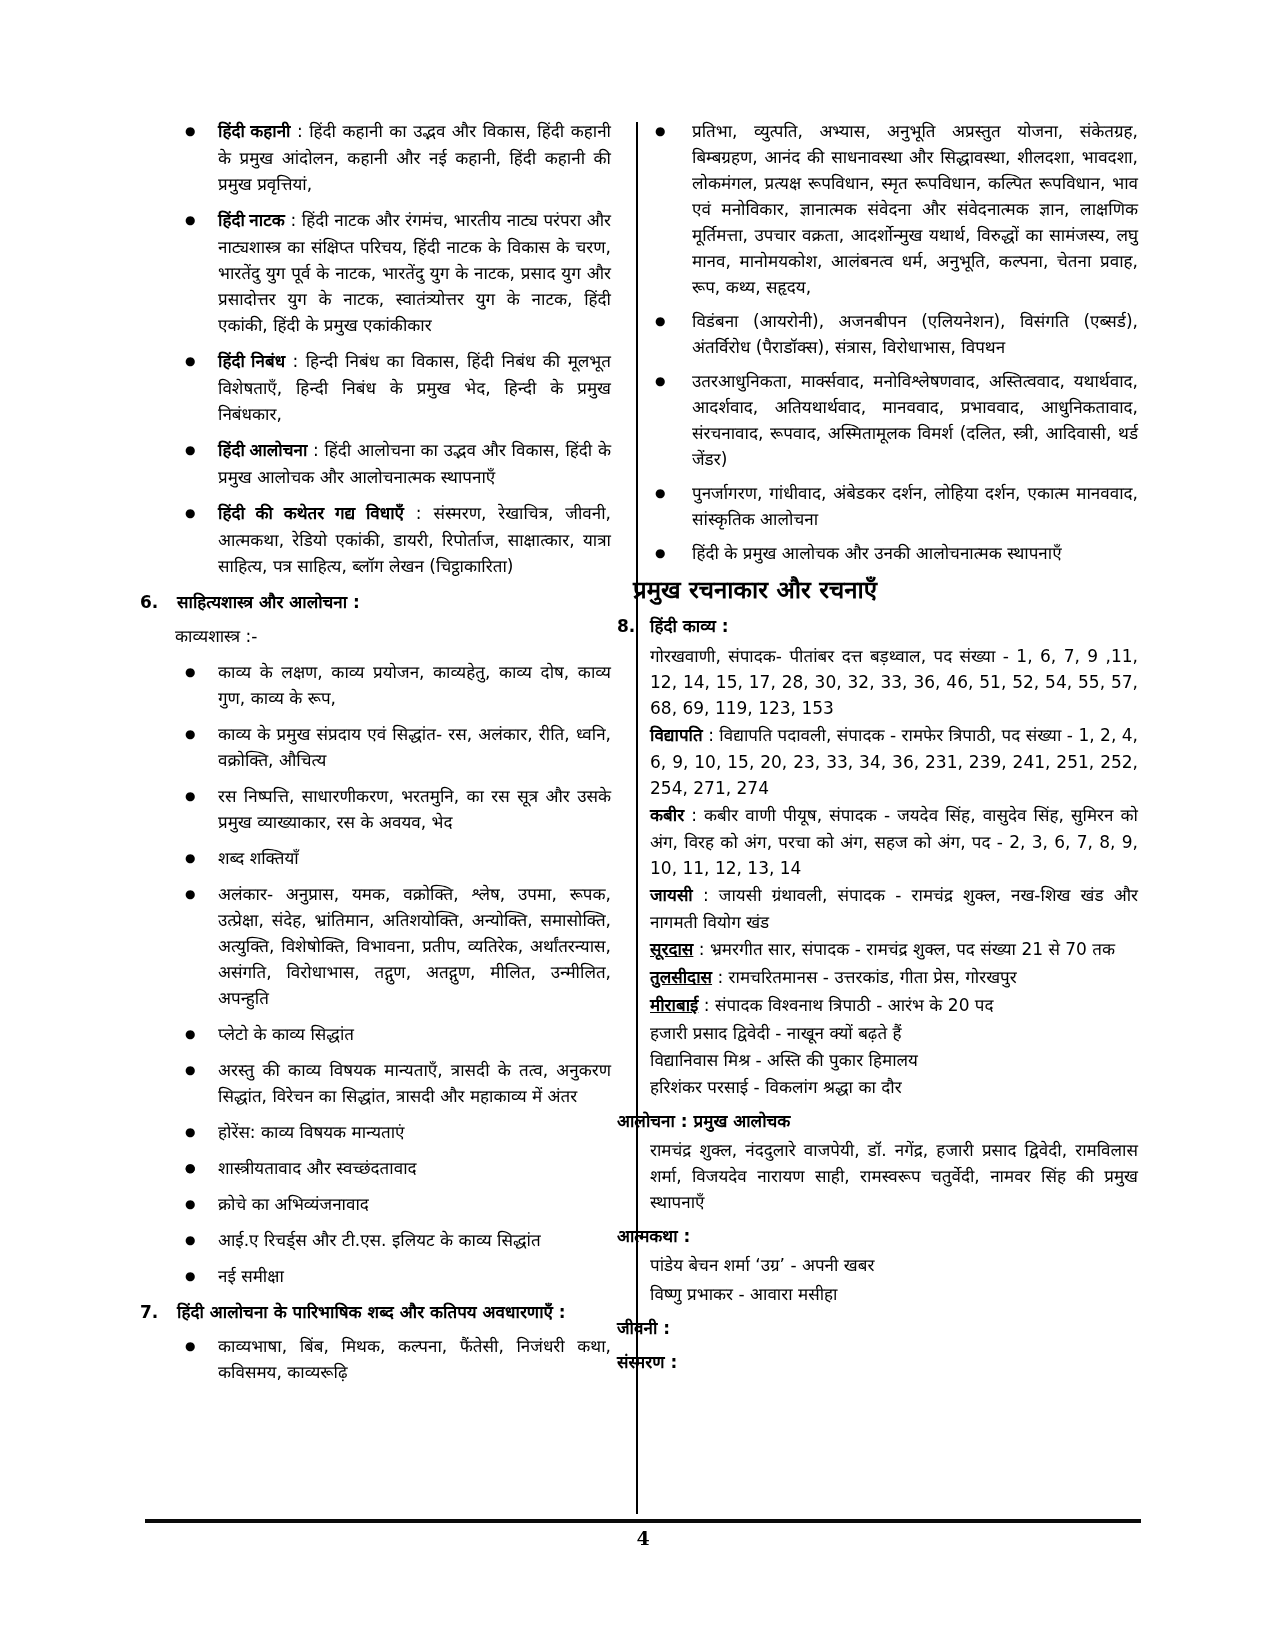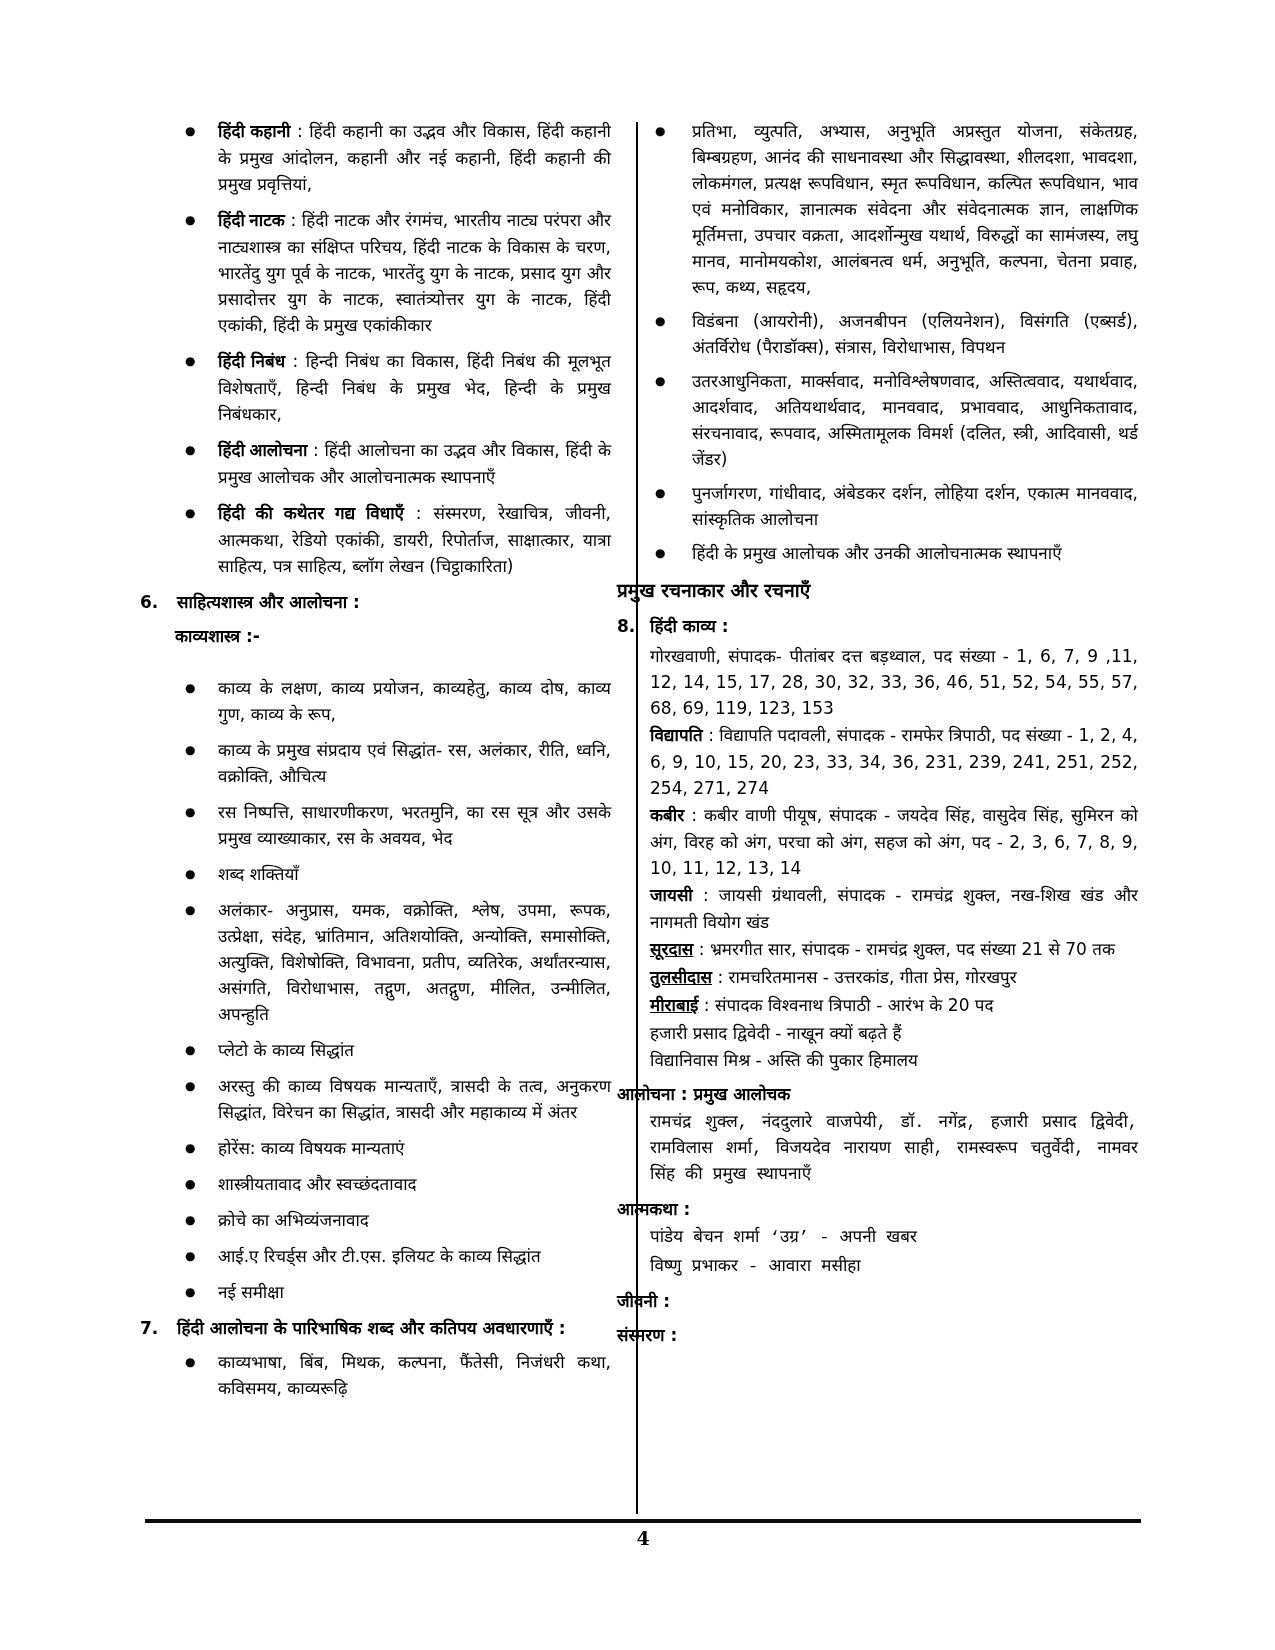--- a/index.html
+++ b/index.html
@@ -16,26 +16,26 @@
   .blk.bullet{position:relative;margin-bottom:10px;}
   #leftcol .blk.bullet{padding-left:78px;}
   #leftcol .blk.bullet .dot{position:absolute;left:45px;top:0;}
   #rightcol .blk.bullet{padding-left:75px;margin-bottom:8px;}
   #rightcol .blk.bullet .dot{position:absolute;left:38px;top:0;}
   .dot{font-size:12px;line-height:26px;}
   .blk.numbered{position:relative;font-weight:bold;margin-bottom:8px;}
   #leftcol .blk.numbered{padding-left:37px;margin-top:2px;}
   #rightcol .blk.numbered{padding-left:33px;margin-bottom:4px;}
   .blk.numbered .num{position:absolute;left:0;top:0;}
-  .blk.subheading{font-weight:bold;text-align:left;margin:0 0 26px 35px;}
-  .blk.section-heading{font-weight:bold;font-size:19px;line-height:33px;text-align:left;
-                       margin:3px 0 6px 0;}
+  .blk.subheading{font-weight:normal;text-align:left;margin:0 0 10px 35px;}
+  .blk.section-heading{font-weight:bold;font-size:24px;line-height:33px;text-align:left;
+                       margin:3px 0 6px 16px;}
   .blk.bheading{font-weight:bold;text-align:left;margin:8px 0 3px 0;}
   .blk.para{padding-left:33px;margin-bottom:1px;}
-  .blk.indent-para{padding-left:33px;margin-bottom:3px;font-family:Liberation Mono, monospace;}
+  .blk.indent-para{padding-left:33px;margin-bottom:3px;}
   .lead{font-weight:bold;font-family:Liberation Serif, serif;}
   .lead.u{text-decoration:underline;}
 </style>
 </head>
 <body>
 
 <div class="page">
   <div class="col" id="leftcol">
       <div class="blk bullet">
         <span class="dot">●</span>
@@ -142,20 +142,21 @@
       <div class="blk numbered"><span class="num">8.</span><span class="htxt">हिंदी काव्य :</span></div>
       <div class="blk para"><span class="rest">गोरखवाणी, संपादक- पीतांबर दत्त बड़थ्वाल, पद संख्या - 1, 6, 7, 9 ,11, 12, 14, 15, 17, 28, 30, 32, 33, 36, 46, 51, 52, 54, 55, 57, 68, 69, 119, 123, 153</span></div>
       <div class="blk para"><span class="lead">विद्यापति</span><span class="rest"> : विद्यापति पदावली, संपादक - रामफेर त्रिपाठी, पद संख्या - 1, 2, 4, 6, 9, 10, 15, 20, 23, 33, 34, 36, 231, 239, 241, 251, 252, 254, 271, 274</span></div>
       <div class="blk para"><span class="lead">कबीर</span><span class="rest"> : कबीर वाणी पीयूष, संपादक - जयदेव सिंह, वासुदेव सिंह, सुमिरन को अंग, विरह को अंग, परचा को अंग, सहज को अंग, पद - 2, 3, 6, 7, 8, 9, 10, 11, 12, 13, 14</span></div>
       <div class="blk para"><span class="lead">जायसी</span><span class="rest"> : जायसी ग्रंथावली, संपादक - रामचंद्र शुक्ल, नख-शिख खंड और नागमती वियोग खंड</span></div>
       <div class="blk para"><span class="lead u">सूरदास</span><span class="rest"> : भ्रमरगीत सार, संपादक - रामचंद्र शुक्ल, पद संख्या 21 से 70 तक</span></div>
       <div class="blk para"><span class="lead u">तुलसीदास</span><span class="rest"> : रामचरितमानस - उत्तरकांड, गीता प्रेस, गोरखपुर</span></div>
       <div class="blk para"><span class="lead u">मीराबाई</span><span class="rest"> : संपादक विश्वनाथ त्रिपाठी - आरंभ के 20 पद</span></div>
       <div class="blk para"><span class="rest">हजारी प्रसाद द्विवेदी - नाखून क्यों बढ़ते हैं</span></div>
       <div class="blk para"><span class="rest">विद्यानिवास मिश्र - अस्ति की पुकार हिमालय</span></div>
+      <div class="blk para"><span class="rest">हरिशंकर परसाई - विकलांग श्रद्धा का दौर</span></div>
       <div class="blk bheading">आलोचना : प्रमुख आलोचक</div>
       <div class="blk indent-para">रामचंद्र शुक्ल, नंददुलारे वाजपेयी, डॉ. नगेंद्र, हजारी प्रसाद द्विवेदी, रामविलास शर्मा, विजयदेव नारायण साही, रामस्वरूप चतुर्वेदी, नामवर सिंह की प्रमुख स्थापनाएँ</div>
       <div class="blk bheading">आत्मकथा :</div>
       <div class="blk indent-para">पांडेय बेचन शर्मा ‘उग्र’ - अपनी खबर</div>
       <div class="blk indent-para">विष्णु प्रभाकर - आवारा मसीहा</div>
       <div class="blk bheading">जीवनी :</div>
       <div class="blk bheading">संस्मरण :</div>
     </div>
   <div class="footer-line"></div>
   <div class="page-num">4</div>

